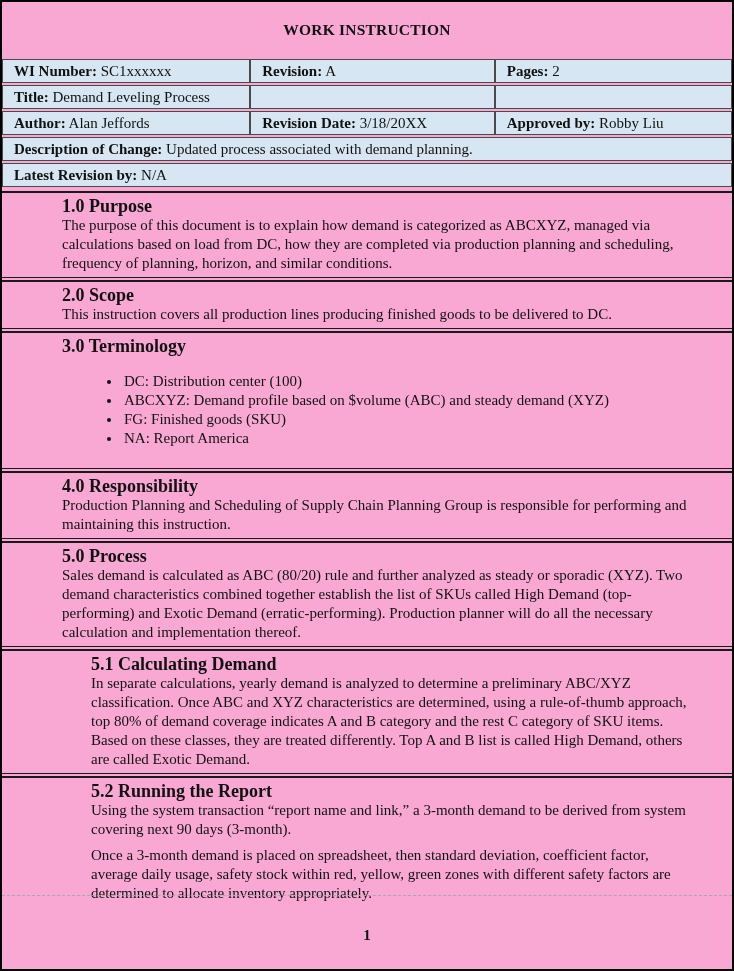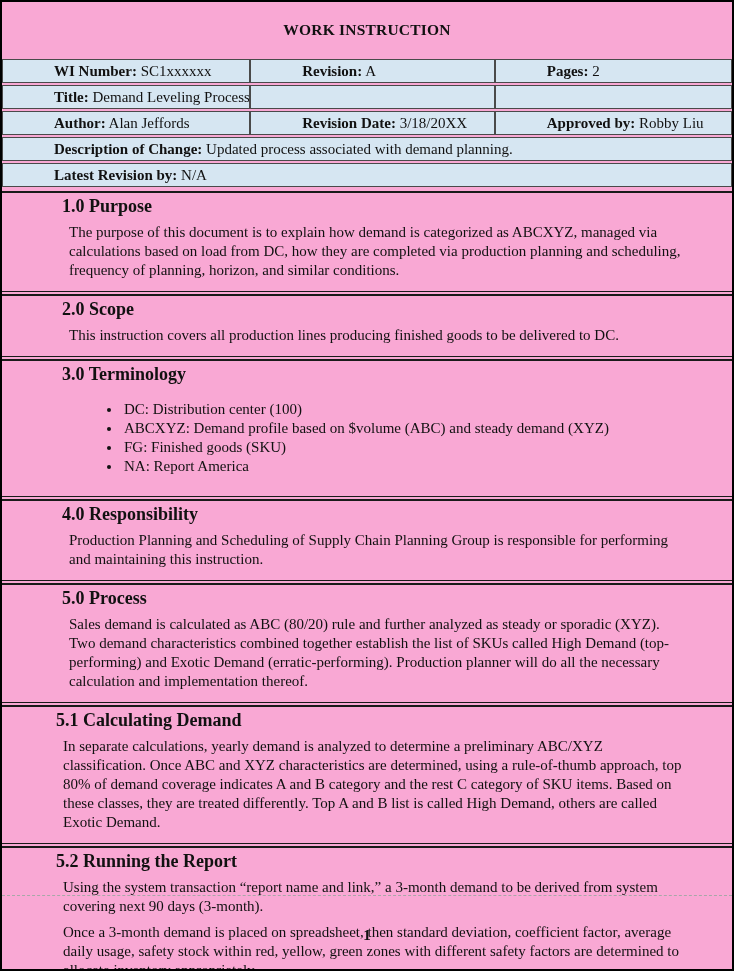--- a/index.html
+++ b/index.html
@@ -32,38 +32,38 @@
   }
   table.info-table td {
     background: #d6e6f2;
     border: 1px solid #4a4a4a;
     line-height: 20px;
     padding: 1px 4px 1px 11px;
     vertical-align: middle;
     white-space: nowrap;
     overflow: hidden;
   }
-  .lbl { font-weight: bold; margin-left: 40px; }
+  .lbl { font-weight: bold; }
   .sections { margin: 0; }
   .section {
     margin-top: 2px;
     border-top: 2px solid #1a1a1a;
     border-bottom: 1px solid #1a1a1a;
     padding: 4px 40px 4px 60px;
     line-height: 19px;
   }
-  .section.sub { padding-left: 54px; padding-right: 42px; }
+  .section.sub { padding-left: 89px; padding-right: 42px; }
   .section.last { border-bottom: none; }
   .section h2 {
     margin: 0;
     font-size: 18px;
     font-weight: bold;
     line-height: 19px;
   }
-  .section p { margin: 7px; }
+  .section p { margin: 0; }
   .section p + p { margin-top: 7px; }
   .section ul {
     margin: 16px;
     padding-left: 44px;
     list-style: disc;
   }
   .section li { padding-left: 2px; }
   .footer {
     position: absolute;
     left: 0;

